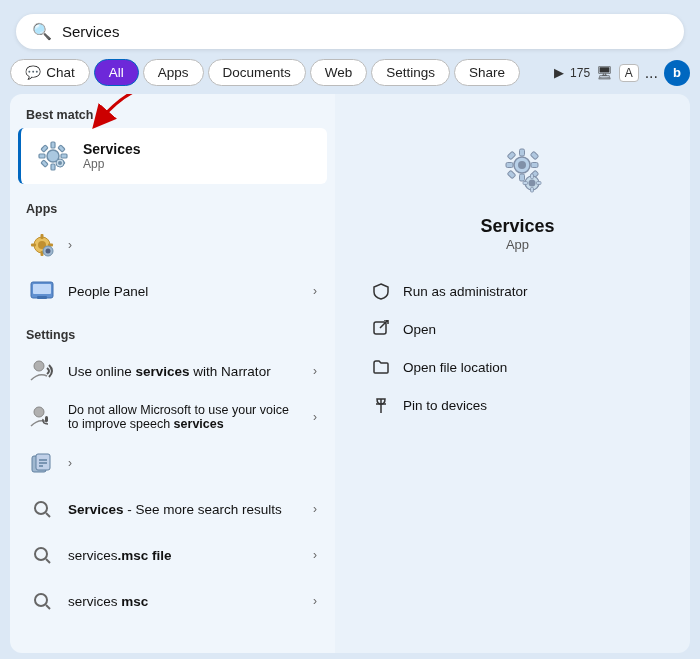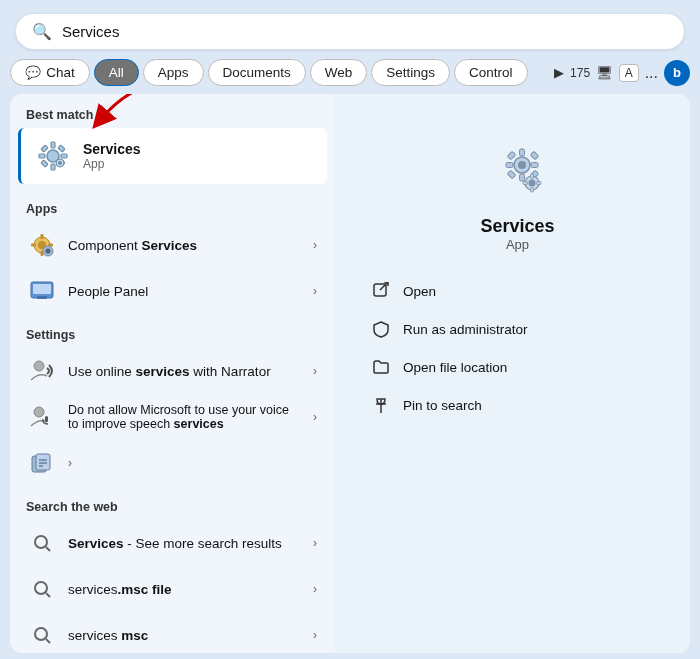--- a/index.html
+++ b/index.html
@@ -56,21 +56,21 @@
       cursor: pointer;
       font-size: 13.5px;
       color: #222;
       display: flex;
       align-items: center;
       gap: 5px;
       white-space: nowrap;
     }
 
     .tab.active {
-      background: #737373;
+      background: #6d28d9;
       color: white;
       border-color: #0067c0;
     }
 
     .tab.chat-tab {
       background: white;
       color: #222;
       border-color: #bbb;
     }
 
@@ -277,21 +277,21 @@
   <div class="tab">
     <span>Documents</span>
   </div>
   <div class="tab">
     <span>Web</span>
   </div>
   <div class="tab">
     <span>Settings</span>
   </div>
   <div class="tab">
-    <span>Control</span>
+    <span>Share</span>
   </div>
   <div class="tabs-extra">
     <span>▶</span>
     <span style="font-size:12px;">175</span>
     <span style="font-size:13px;">🖥</span>
     <span style="border:1px solid #bbb; border-radius:4px; padding:1px 5px; font-size:12px; background:white; cursor:pointer;">A</span>
     <span style="cursor:pointer; font-size:16px;">...</span>
     <span style="width:26px;height:26px;background:#0067c0;border-radius:50%;display:inline-flex;align-items:center;justify-content:center;color:white;font-weight:700;font-size:13px;cursor:pointer;">b</span>
   </div>
 </div>
@@ -348,21 +348,20 @@
           <circle cx="13" cy="13" r="8" fill="#e8c060" stroke="#c09030" stroke-width="1"></circle>
           <circle cx="13" cy="13" r="4" fill="#c09030"></circle>
           <rect x="11.5" y="2" width="3" height="5" rx="1" fill="#c09030"></rect>
           <rect x="11.5" y="19" width="3" height="5" rx="1" fill="#c09030"></rect>
           <rect x="2" y="11.5" width="5" height="3" rx="1" fill="#c09030"></rect>
           <rect x="19" y="11.5" width="5" height="3" rx="1" fill="#c09030"></rect>
           <circle cx="19" cy="19" r="5" fill="#a0b8d0" stroke="#7090aa" stroke-width="1"></circle>
           <circle cx="19" cy="19" r="2.5" fill="#506080"></circle>
         </svg>
       </div>
-      <span class="item-label">Component <b>Services</b></span>
       <span class="chevron">›</span>
     </div>
 
     <div class="list-item">
       <div class="item-icon">
         <svg width="26" height="26" viewBox="0 0 26 26">
           <rect x="2" y="4" width="22" height="16" rx="2" fill="#6090d0" stroke="#4070b0" stroke-width="1"></rect>
           <rect x="4" y="6" width="18" height="10" rx="1" fill="#c0d8f8"></rect>
           <rect x="8" y="18" width="10" height="3" rx="1" fill="#4070b0"></rect>
         </svg>
@@ -405,21 +404,20 @@
           <rect x="3" y="6" width="14" height="16" rx="2" fill="#a0b8d0" stroke="#6080a0" stroke-width="1"></rect>
           <rect x="7" y="4" width="14" height="16" rx="2" fill="#c0d0e8" stroke="#6080a0" stroke-width="1"></rect>
           <line x1="10" y1="10" x2="18" y2="10" stroke="#6080a0" stroke-width="1.5"></line>
           <line x1="10" y1="13" x2="18" y2="13" stroke="#6080a0" stroke-width="1.5"></line>
           <line x1="10" y1="16" x2="14" y2="16" stroke="#6080a0" stroke-width="1.5"></line>
         </svg>
       </div>
       <span class="chevron">›</span>
     </div>
 
-    <div class="section-label">Search the web</div>
 
     <div class="list-item">
       <div class="item-icon">
         <svg width="20" height="20" viewBox="0 0 20 20">
           <circle cx="9" cy="9" r="6" fill="none" stroke="#666" stroke-width="2"></circle>
           <line x1="14" y1="14" x2="18" y2="18" stroke="#666" stroke-width="2"></line>
         </svg>
       </div>
       <span class="item-label"><b>Services</b> - See more search results</span>
       <span class="chevron">›</span>
@@ -477,34 +475,34 @@
       </svg>
     </div>
     <div class="right-app-name">Services</div>
     <div class="right-app-sub">App</div>
 
     <div class="right-actions">
 
       <div class="right-action-item">
         <span class="right-action-icon">
           <svg width="18" height="18" viewBox="0 0 18 18">
+              <path d="M9 2 L16 5 L16 10 Q16 15 9 17 Q2 15 2 10 L2 5 Z" fill="none" stroke="#333" stroke-width="1.5"></path>
+            </svg>
+        </span>
+        <span class="right-action-label">Run as administrator</span>
+      </div>
+
+      <div class="right-action-item">
+        <span class="right-action-icon">
+          <svg width="18" height="18" viewBox="0 0 18 18">
               <rect x="2" y="2" width="12" height="12" rx="2" fill="none" stroke="#333" stroke-width="1.5"></rect>
               <path d="M8 8 L16 0 M12 0 L16 0 L16 4" stroke="#333" stroke-width="1.5" fill="none"></path>
             </svg>
         </span>
         <span class="right-action-label">Open</span>
-      </div>
-
-      <div class="right-action-item">
-        <span class="right-action-icon">
-          <svg width="18" height="18" viewBox="0 0 18 18">
-              <path d="M9 2 L16 5 L16 10 Q16 15 9 17 Q2 15 2 10 L2 5 Z" fill="none" stroke="#333" stroke-width="1.5"></path>
-            </svg>
-        </span>
-        <span class="right-action-label">Run as administrator</span>
       </div>
 
       <div class="right-action-item">
         <span class="right-action-icon">
           <svg width="18" height="18" viewBox="0 0 18 18">
               <path d="M2 5 Q2 3 4 3 L7 3 L9 5 L15 5 Q16 5 16 6 L16 14 Q16 15 15 15 L3 15 Q2 15 2 14 Z" fill="none" stroke="#333" stroke-width="1.5"></path>
             </svg>
         </span>
         <span class="right-action-label">Open file location</span>
       </div>
@@ -512,18 +510,18 @@
 
       <div class="right-action-item">
         <span class="right-action-icon">
           <svg width="18" height="18" viewBox="0 0 18 18">
               <line x1="9" y1="3" x2="9" y2="14" stroke="#333" stroke-width="1.5"></line>
               <line x1="9" y1="14" x2="9" y2="17" stroke="#333" stroke-width="1.5"></line>
               <path d="M5 3 Q5 8 9 8 Q13 8 13 3 Z" fill="none" stroke="#333" stroke-width="1.5"></path>
               <line x1="4" y1="8" x2="14" y2="8" stroke="#333" stroke-width="1.5"></line>
             </svg>
         </span>
-        <span class="right-action-label">Pin to search</span>
+        <span class="right-action-label">Pin to devices</span>
       </div>
     </div>
   </div>
 
 </div>
 
 </body></html>

